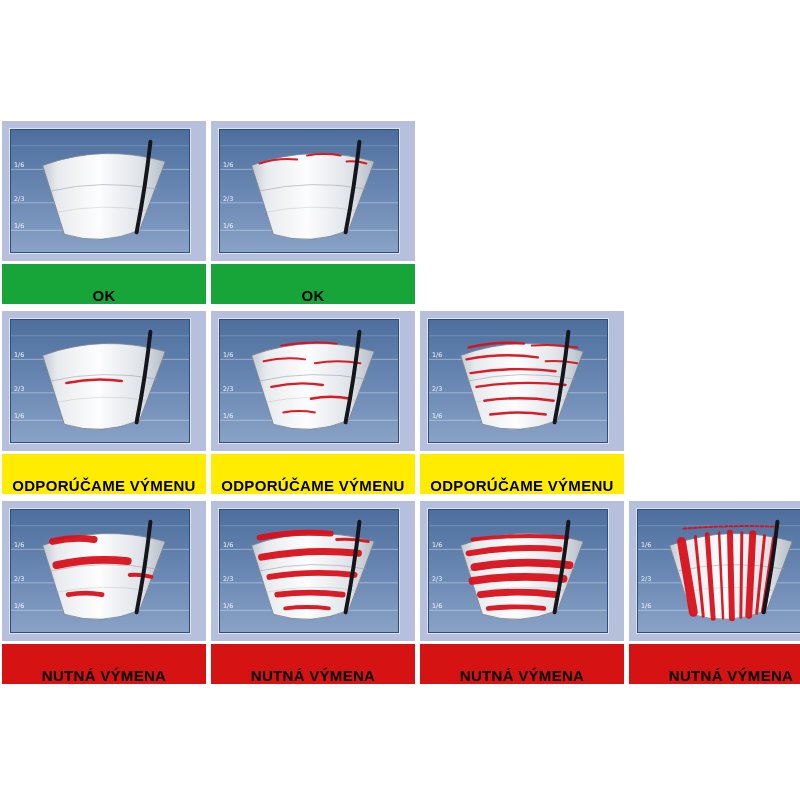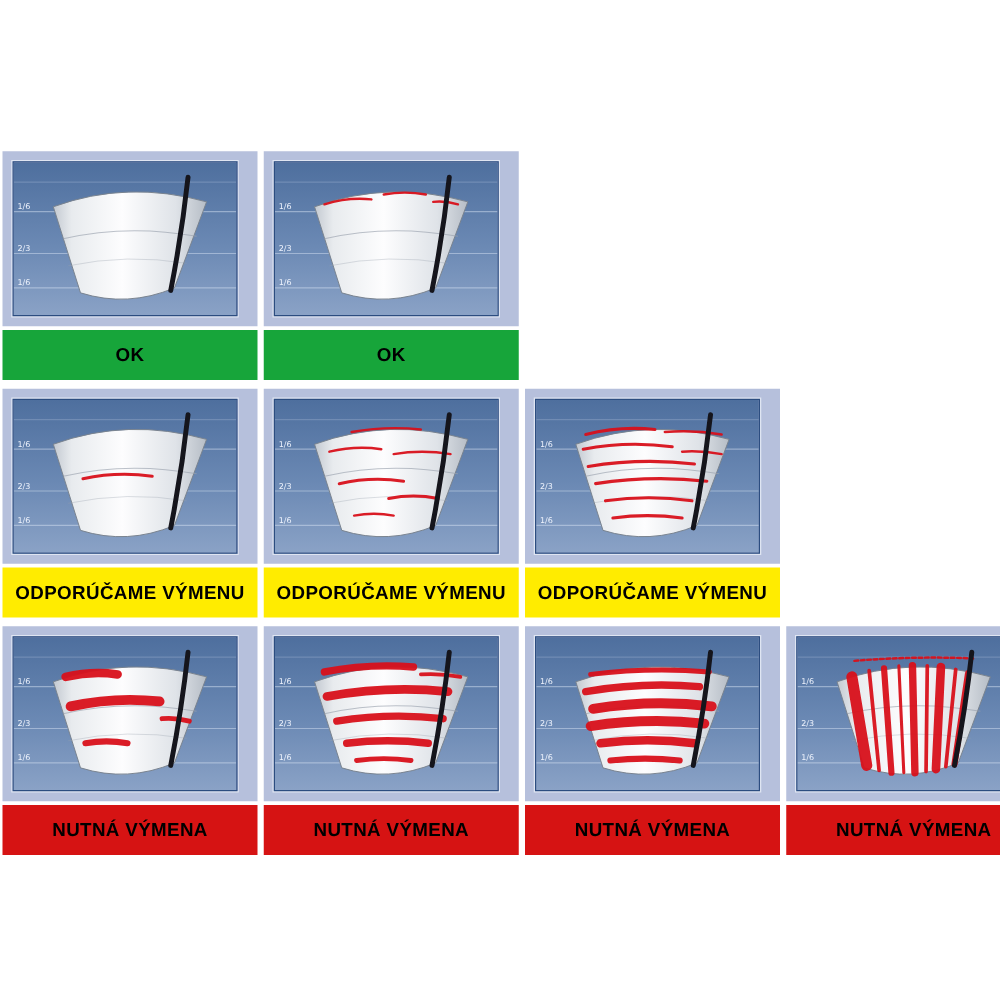--- a/index.html
+++ b/index.html
@@ -13,21 +13,21 @@
   .cell{width:204px;display:flex;flex-direction:column;}
   .image-area{height:140px;background:#b6c0dc;position:relative;}
   .panel{
     position:absolute;left:8px;top:8px;width:178px;height:122px;
     background:linear-gradient(180deg,#4e6f9e 0%,#6b89b4 55%,#8aa2c6 100%);
     border:1px solid #2c4d80;
     box-shadow:0 0 0 1px #dfe5f2;
   }
   .panel svg{position:absolute;left:0;top:0;width:100%;height:100%;display:block;}
   .status{
-    height:40px;margin-top:3px;display:flex;align-items:center;justify-content:center;
+    height:40px;margin-top:3px;display:flex;align-items:flex-end;justify-content:center;
     font-weight:bold;font-size:15px;color:#000;letter-spacing:.3px;
   }
 </style>
 </head>
 <body>
 
 <div class="board" id="board">
     <div class="row">
       <div class="cell">
         <div class="image-area">

